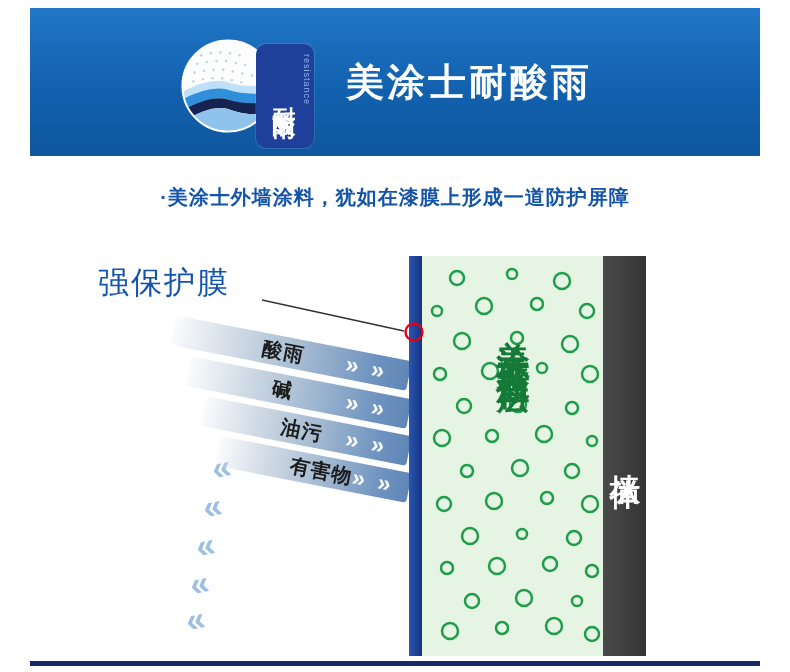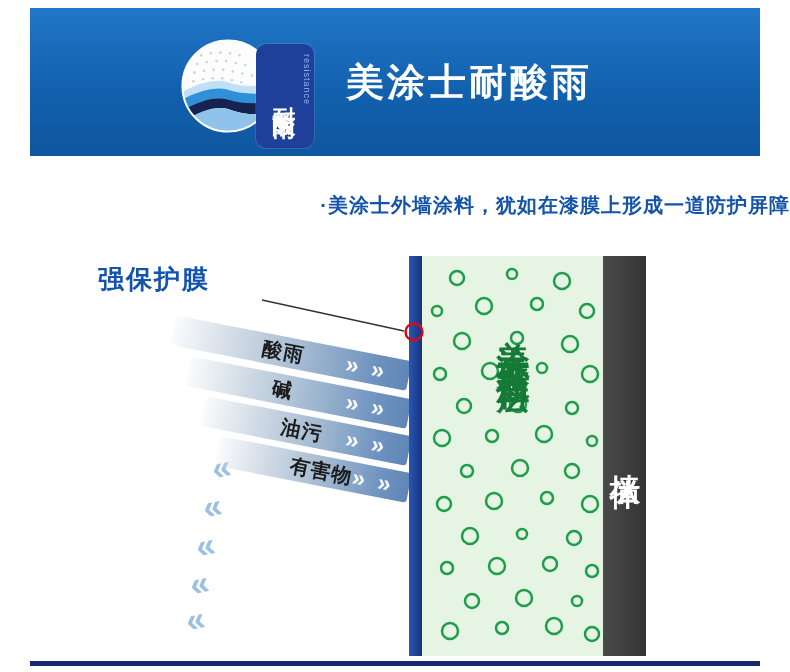--- a/index.html
+++ b/index.html
@@ -59,39 +59,39 @@
     color: #ffffff;
     font-size: 38px;
     font-weight: 700;
     letter-spacing: 3px;
     white-space: nowrap;
   }
 
   
   .bullets {
     position: absolute;
-    left: 0; top: 188px;
+    left: 0; top: 180px;
     width: 100%;
-    text-align: right;
+    text-align: center;
     color: #1353a8;
     font-size: 20px;
     font-weight: 600;
     line-height: 34px;
     letter-spacing: 1px;
   }
 
   
   .diagram { position: absolute; left: 0; top: 0; width: 790px; height: 672px; }
 
   .film-label {
     position: absolute;
     left: 98px; top: 262px;
     color: #1253ad;
-    font-size: 26px;
-    font-weight: 700;
+    font-size: 31px;
+    font-weight: 400;
     letter-spacing: 2px;
   }
   .pointer-svg {
     position: absolute; left: 0; top: 0;
     width: 790px; height: 672px;
     pointer-events: none;
     z-index: 6;
   }
 
   .film {

